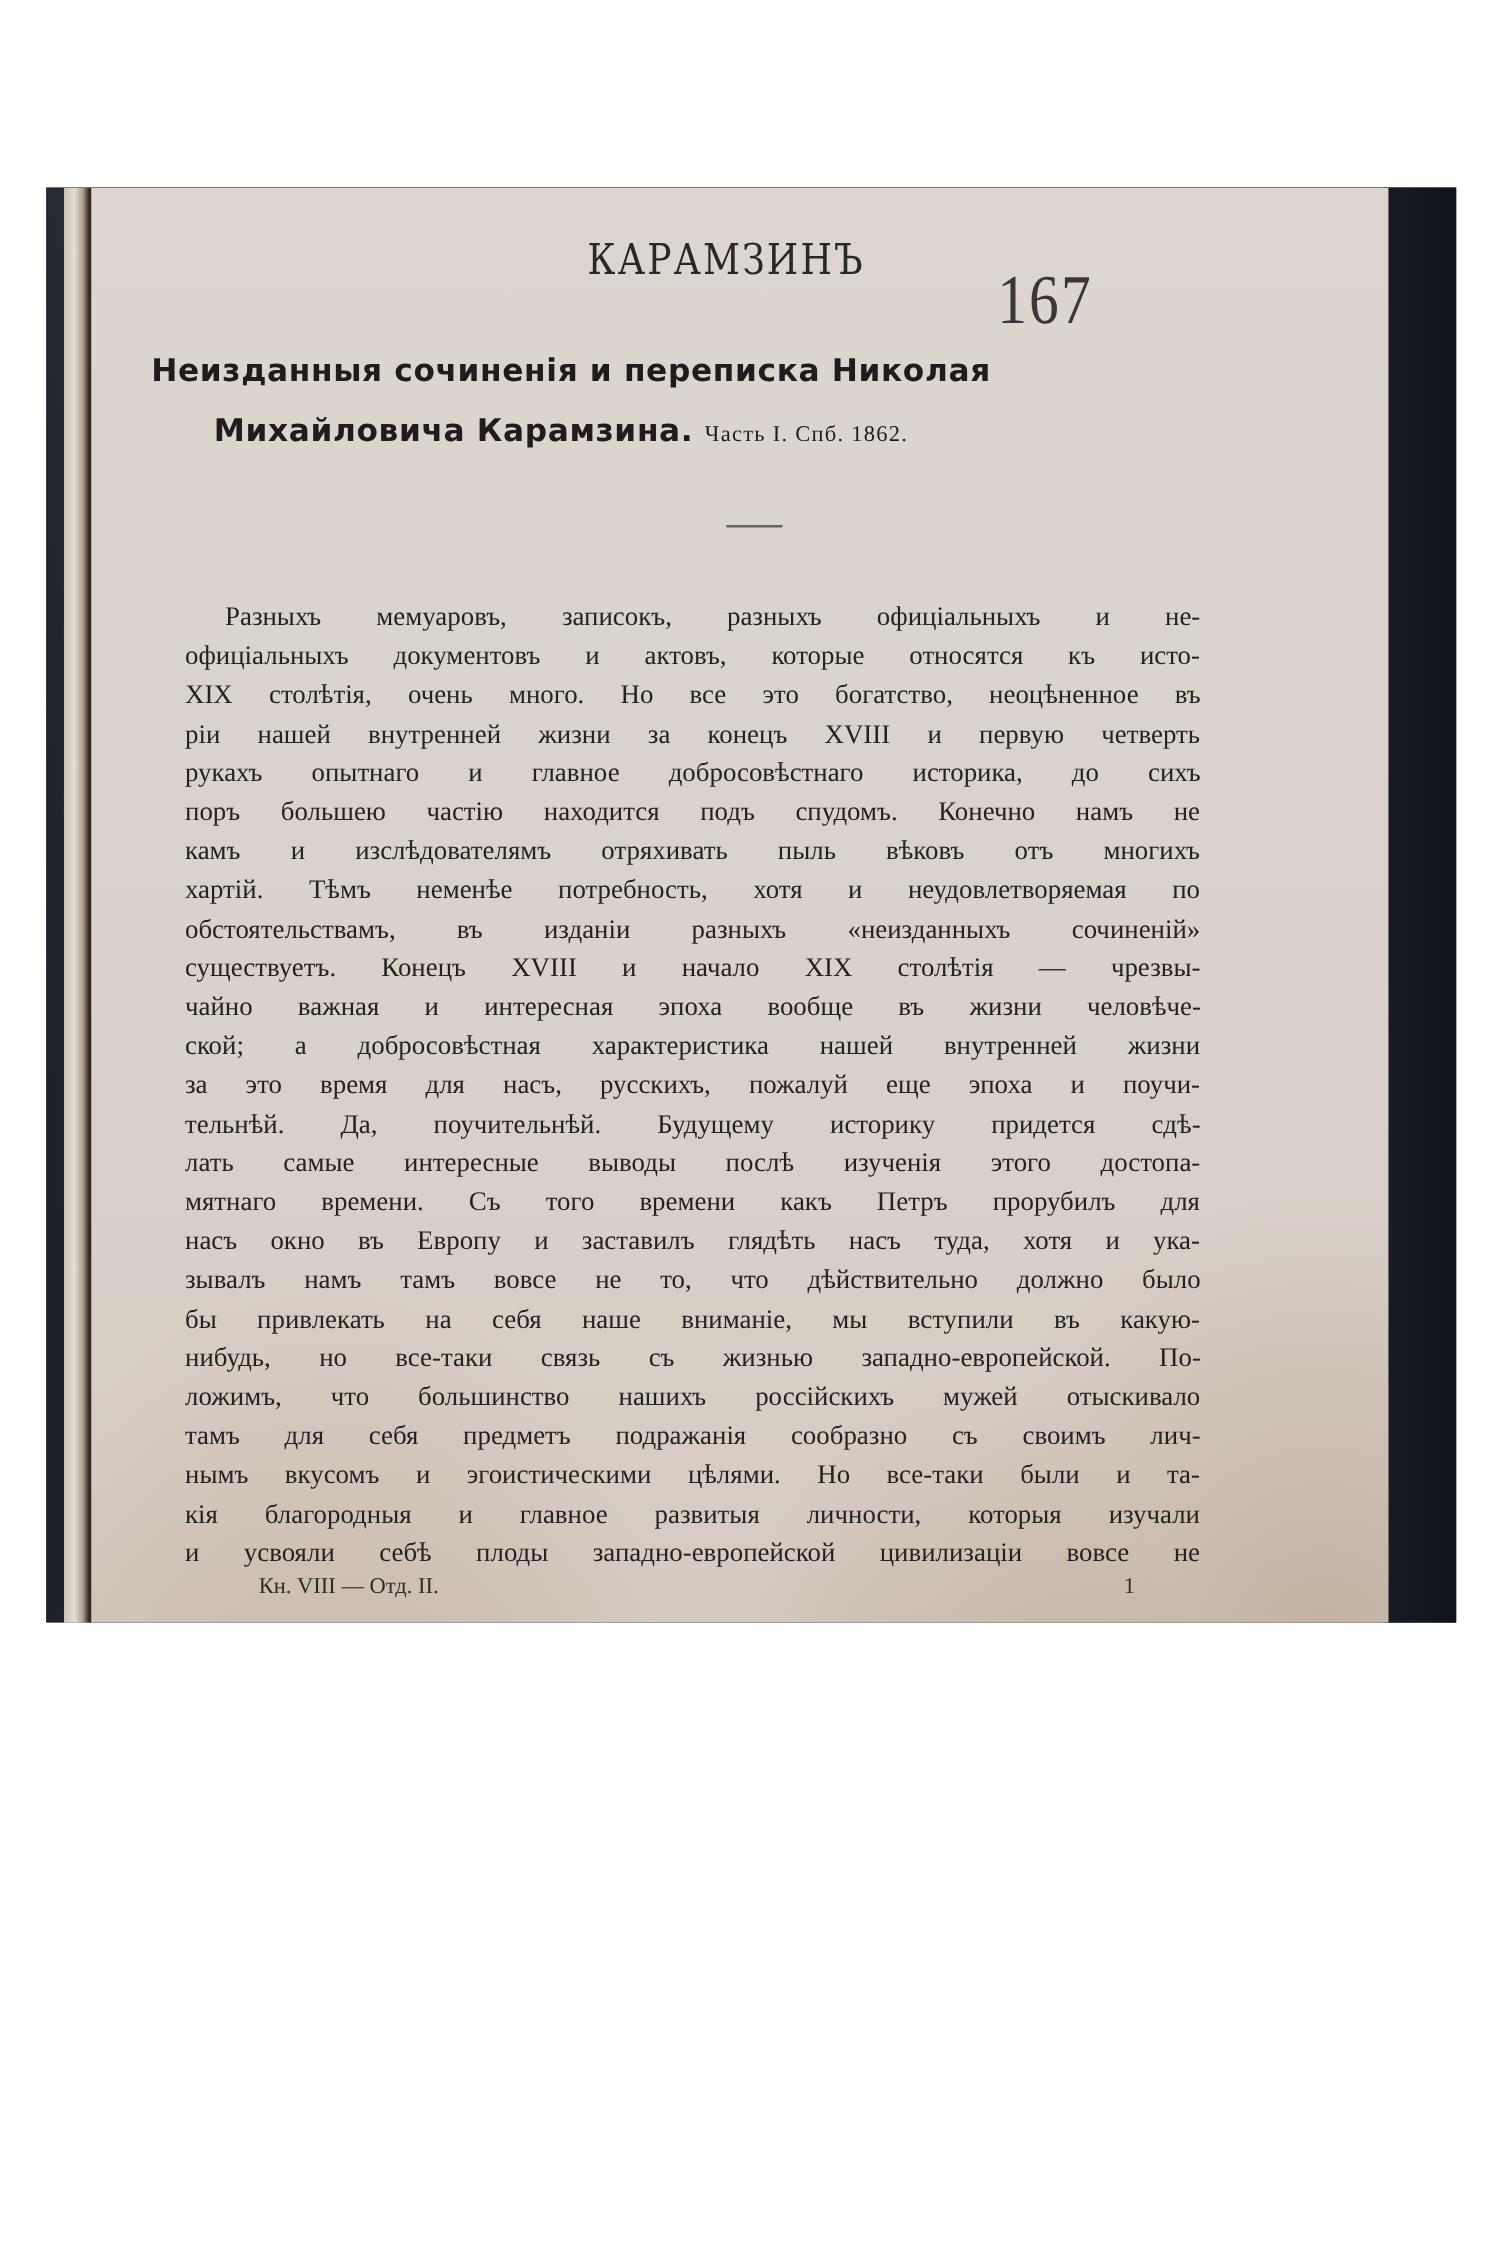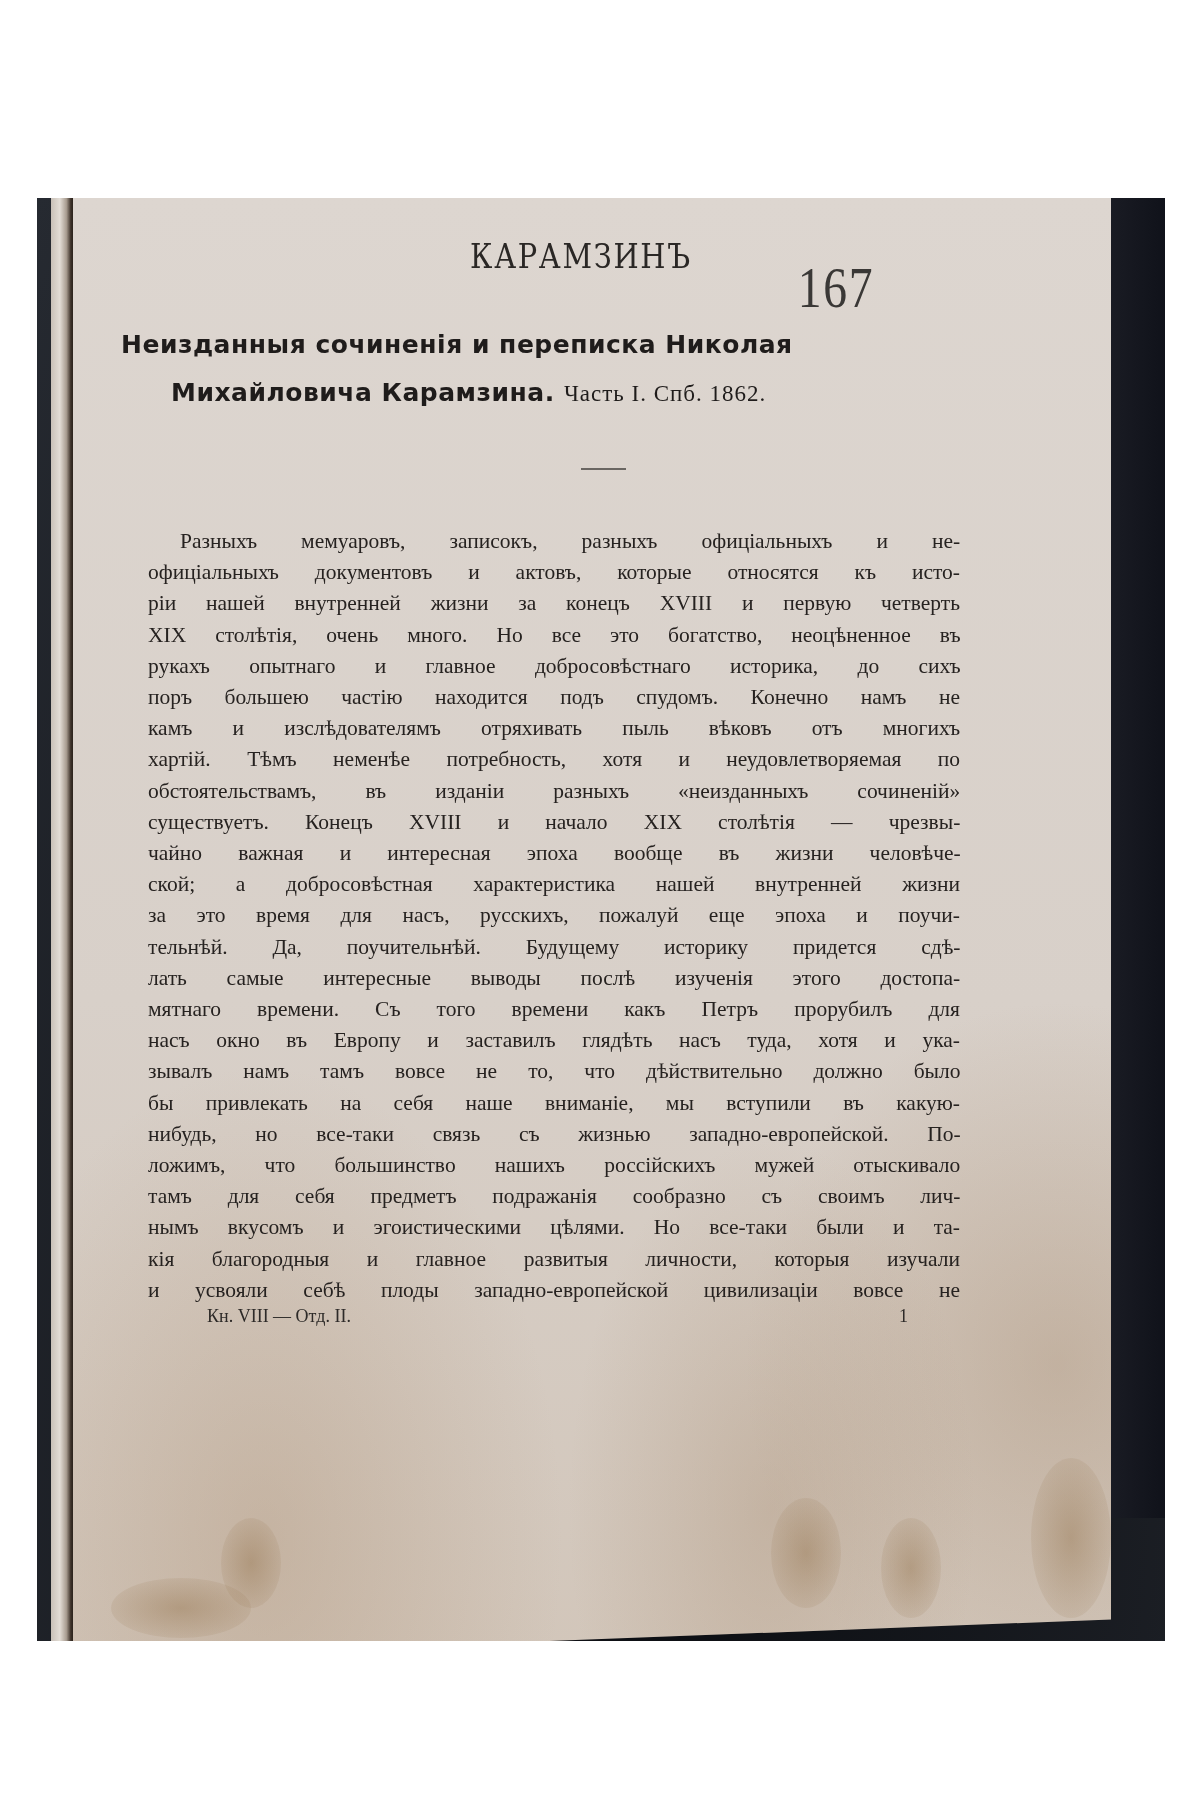--- a/index.html
+++ b/index.html
@@ -1,24 +1,23 @@
 <!DOCTYPE html>
 <html><head>
 <meta charset="utf-8">
 <style>
   html, body { margin: 0; padding: 0; }
   body {
     width: 1200px; height: 1800px; background: #ffffff; position: relative; overflow: hidden;
     font-family: "Liberation Serif", "DejaVu Serif", serif;
   }
   .photo {
-    position: absolute; left: 37px; top: 150px; width: 1128px; height: 1443px;
+    position: absolute; left: 37px; top: 150px; width: 1128px; height: 1148px;
     background: #15171c;
     overflow: hidden;
-    margin-top: 48px;
   }
   .leather {
     position: absolute; left: 0; top: 0; right: 0; bottom: 0;
     background:
       radial-gradient(ellipse at 55% 85%, #0a0c10 0%, #1b1e24 60%, #262a31 100%);
   }
   .right-band {
     position: absolute; right: 0; top: 0; width: 58px; height: 1320px;
     background: linear-gradient(90deg, #1a1c24, #10121a);
   }
@@ -50,21 +49,21 @@
     transform: scaleX(0.85);
   }
   .subtitle {
     position: absolute; left: 70px; width: 880px; font-weight: bold;
     font-size: 25px; font-family: "DejaVu Sans", sans-serif; letter-spacing: 0.5px;
     color: #1f1c1b; white-space: nowrap;
   }
   .subtitle.l1 { top: 132px; }
   .subtitle.l2 { top: 180px; left: 120px; }
   .subtitle .plain {
-    font-weight: normal; font-family: "Liberation Serif", serif; font-size: 23px; letter-spacing: 1px;
+    font-weight: normal; font-family: "Liberation Serif", serif; font-size: 18px; letter-spacing: 1px;
   }
   .rule {
     position: absolute; left: 530px; top: 270px; width: 45px; height: 2px; background: #6a6662;
   }
   .body-text {
     position: absolute; left: 97px; top: 328px; width: 812px;
     font-size: 21.5px; line-height: 31.2px; color: #262220;
     font-family: "Liberation Serif", serif;
   }
   .line {
@@ -106,22 +105,22 @@
       <div class="subtitle l2">
         <span>Михайловича Карамзина.</span>
         <span class="plain">Часть I. Спб. 1862.</span>
       </div>
 
       <div class="rule"></div>
 
       <div class="body-text">
         <span class="line first" style="display: block; word-spacing: 38.7px;">Разныхъ мемуаровъ, записокъ, разныхъ офиціальныхъ и не-</span>
         <span class="line" style="display: block; word-spacing: 30.4px;">офиціальныхъ документовъ и актовъ, которые относятся къ исто-</span>
+        <span class="line" style="display: block; word-spacing: 23.6px;">XIX столѣтія, очень много. Но все это богатство, неоцѣненное въ</span>
         <span class="line" style="display: block; word-spacing: 24.4px;">ріи нашей внутренней жизни за конецъ XVIII и первую четверть</span>
-        <span class="line" style="display: block; word-spacing: 23.6px;">XIX столѣтія, очень много. Но все это богатство, неоцѣненное въ</span>
         <span class="line" style="display: block; word-spacing: 33.9px;">рукахъ опытнаго и главное добросовѣстнаго историка, до сихъ</span>
         <span class="line" style="display: block; word-spacing: 27.1px;">поръ большею частію находится подъ спудомъ. Конечно намъ не</span>
         <span class="line" style="display: block; word-spacing: 34.7px;">камъ и изслѣдователямъ отряхивать пыль вѣковъ отъ многихъ</span>
         <span class="line" style="display: block; word-spacing: 31px;">хартій. Тѣмъ неменѣе потребность, хотя и неудовлетворяемая по</span>
         <span class="line" style="display: block; word-spacing: 43.6px;">обстоятельствамъ, въ изданіи разныхъ «неизданныхъ сочиненій»</span>
         <span class="line" style="display: block; word-spacing: 30.8px;">существуетъ. Конецъ XVIII и начало XIX столѣтія — чрезвы-</span>
         <span class="line" style="display: block; word-spacing: 30.8px;">чайно важная и интересная эпоха вообще въ жизни человѣче-</span>
         <span class="line" style="display: block; word-spacing: 35.3px;">ской; а добросовѣстная характеристика нашей внутренней жизни</span>
         <span class="line" style="display: block; word-spacing: 23.3px;">за это время для насъ, русскихъ, пожалуй еще эпоха и поучи-</span>
         <span class="line" style="display: block; word-spacing: 39.5px;">тельнѣй. Да, поучительнѣй. Будущему историку придется сдѣ-</span>

